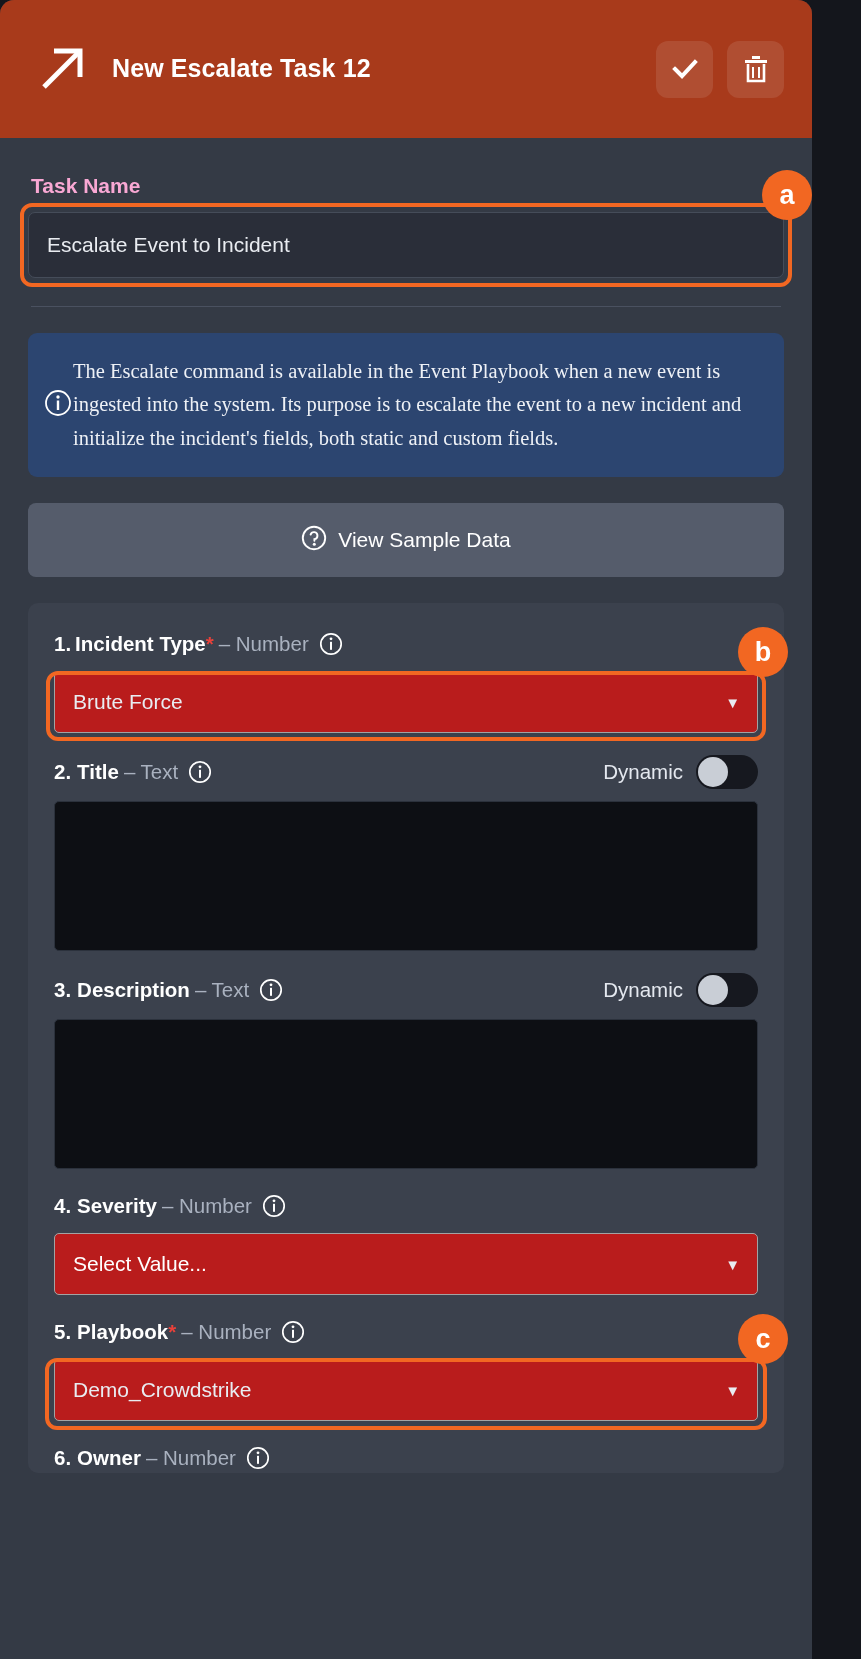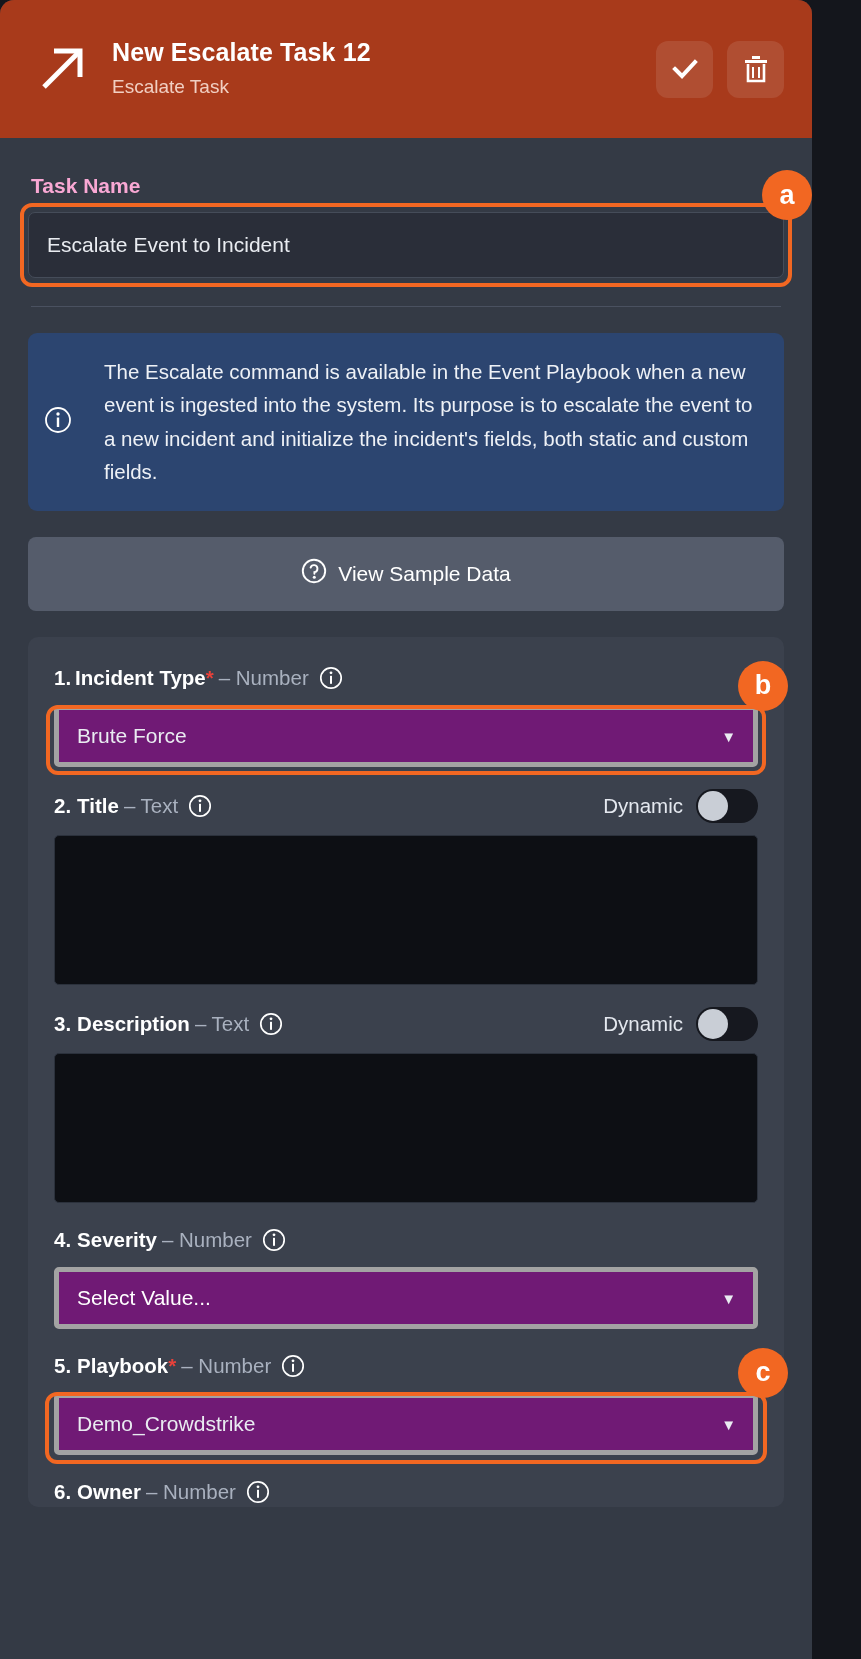--- a/index.html
+++ b/index.html
@@ -120,21 +120,22 @@
   }
 
   
   .infobox {
     margin-top: 26px;
     background: #2c4570;
     border-radius: 9px;
     display: flex;
     align-items: center;
     padding: 22px 22px 22px 16px;
-    gap: 32px;
+    gap: 1px;
+    font-family: Liberation Serif, serif;
   }
   .infobox .i-icon { flex: 0 0 28px; }
   .infobox p {
     margin: 0;
     color: #eef1f6;
     font-size: 20.5px;
     line-height: 1.63;
   }
 
   
@@ -203,22 +204,22 @@
     top: 2px; left: 2px;
     width: 30px; height: 30px;
     border-radius: 50%;
     background: #c9ced6;
   }
 
   .select {
     position: relative;
     width: 100%;
     height: 62px;
-    background: #701a75;
-    border: 5px solid #a3a3a3;
+    background: #b91c1c;
+    border: 1px solid #a3a3a3;
     border-radius: 5px;
     color: #e9ecf1;
     font-size: 21px;
     display: flex;
     align-items: center;
     padding: 0 18px;
     cursor: pointer;
   }
   .select .caret {
     position: absolute;
@@ -260,21 +261,20 @@
 
   <div class="header">
     <div class="hdr-icon">
       <svg width="56" height="56" viewBox="0 0 56 56" aria-hidden="true">
         <path d="M10 46 L44 12" stroke="#ffffff" stroke-width="5" fill="none"></path>
         <path d="M20 10 L46 10 L46 36" stroke="#ffffff" stroke-width="5" fill="none" stroke-linejoin="miter"></path>
       </svg>
     </div>
     <div class="hdr-text">
       <div class="hdr-title">New Escalate Task 12</div>
-      <div class="hdr-sub">Escalate Task</div>
     </div>
     <div class="hdr-actions">
       <div class="hdr-btn">
         <span>
           <svg width="30" height="30" viewBox="0 0 30 30" aria-hidden="true">
             <path d="M5 15 L12 22 L25 8" stroke="#ffffff" stroke-width="4" fill="none" stroke-linecap="square"></path>
           </svg>
         </span>
       </div>
       <div class="hdr-btn">

